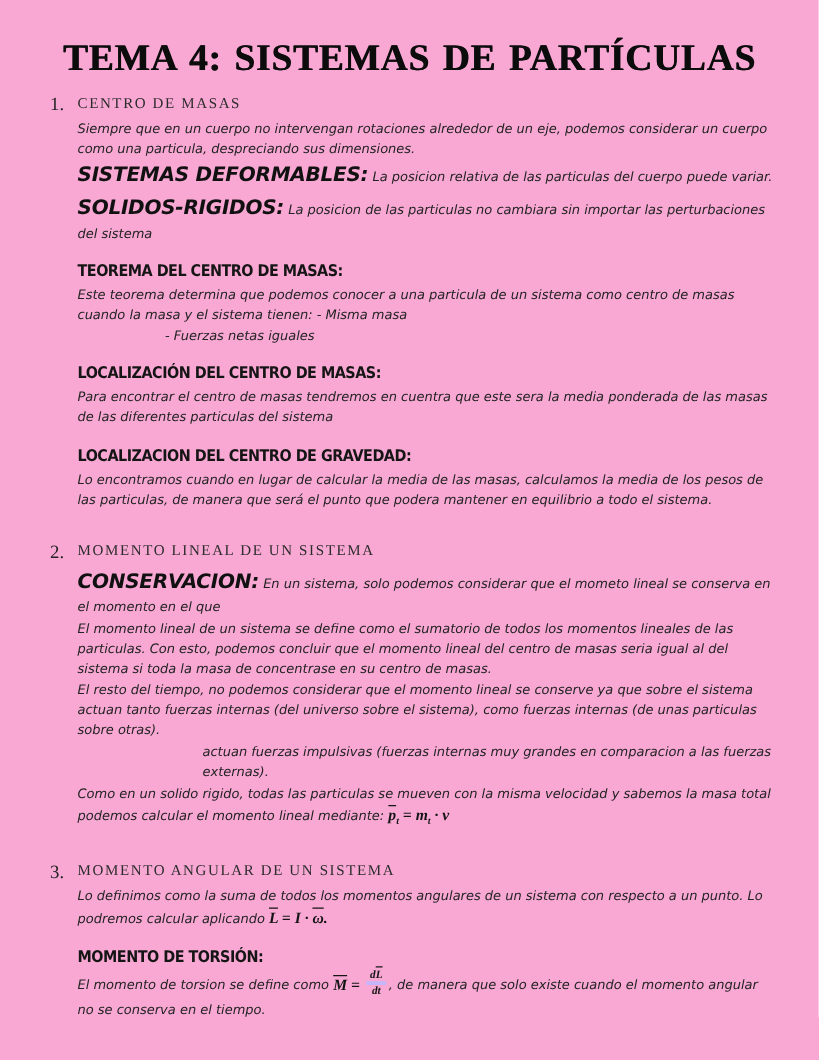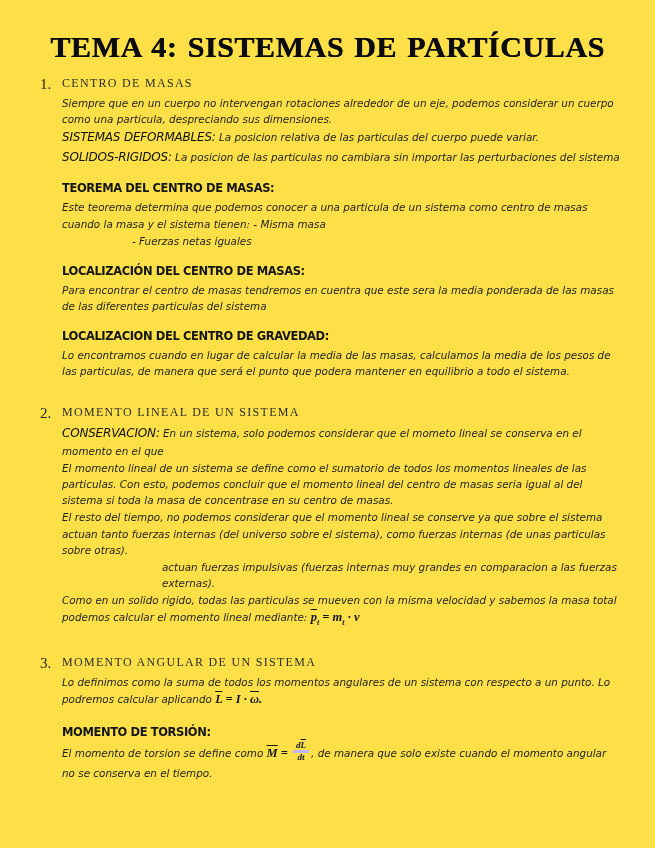--- a/index.html
+++ b/index.html
@@ -1,20 +1,20 @@
 <!DOCTYPE html>
 <html><head>
 <meta charset="utf-8">
 <style>
   html, body { margin: 0; padding: 0; background: #ffffff; }
   .page {
     position: relative;
     width: 655px;
     height: 848px;
-    background: #fde047;
+    background: #f9a8d4;
     overflow: hidden;
     color: #1e1e1e;
     box-sizing: border-box;
   }
   .doc-title {
     font-family: "Liberation Serif", serif;
     font-weight: 900;
     font-size: 30px;
     letter-spacing: 0.6px;
     word-spacing: 2px;
@@ -49,22 +49,22 @@
   .hw {
     font-family: "DejaVu Sans", sans-serif;
     font-style: italic;
     font-size: 10.4px;
     line-height: 1.55;
     color: #232323;
     margin: 0 0 1px 0;
     max-width: 560px;
   }
   .lead {
-    font-weight: normal;
-    font-size: 12px;
+    font-weight: bold;
+    font-size: 16px;
     letter-spacing: -0.2px;
     color: #111;
   }
   .sub-head {
     display: block;
     font-family: "DejaVu Sans", sans-serif;
     font-style: normal;
     font-weight: bold;
     font-size: 11.5px;
     letter-spacing: -0.4px;

